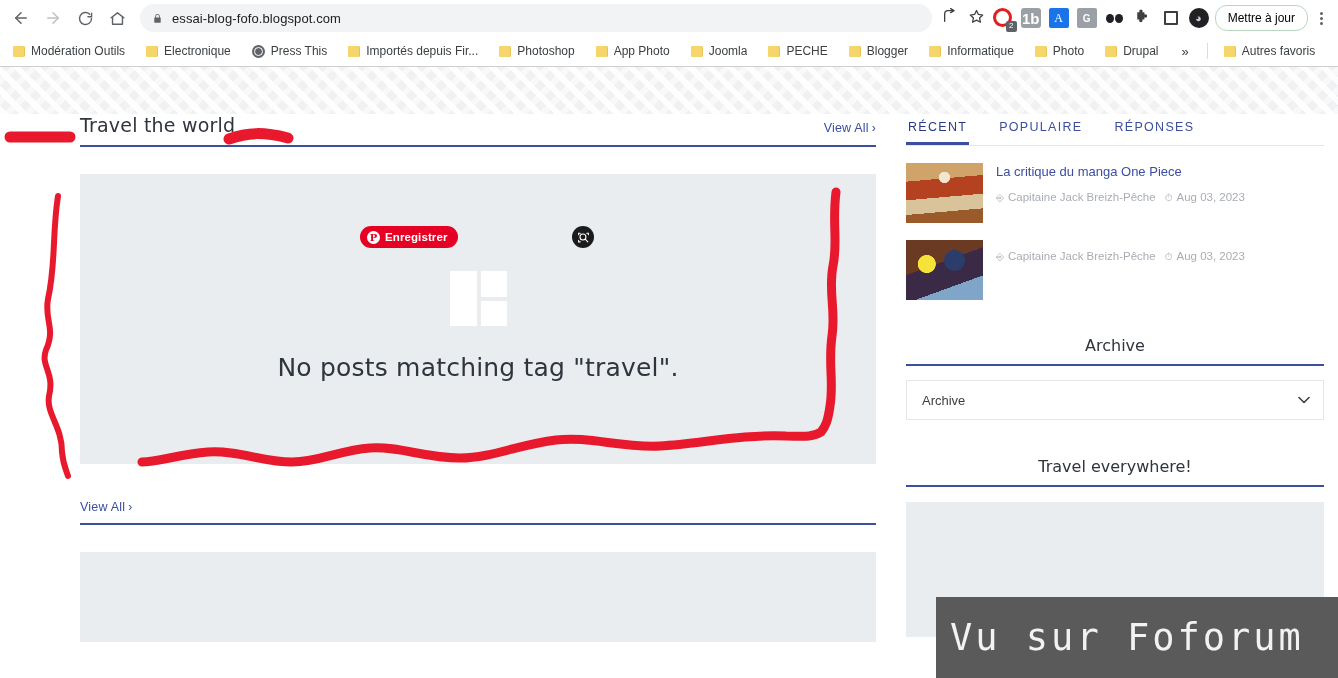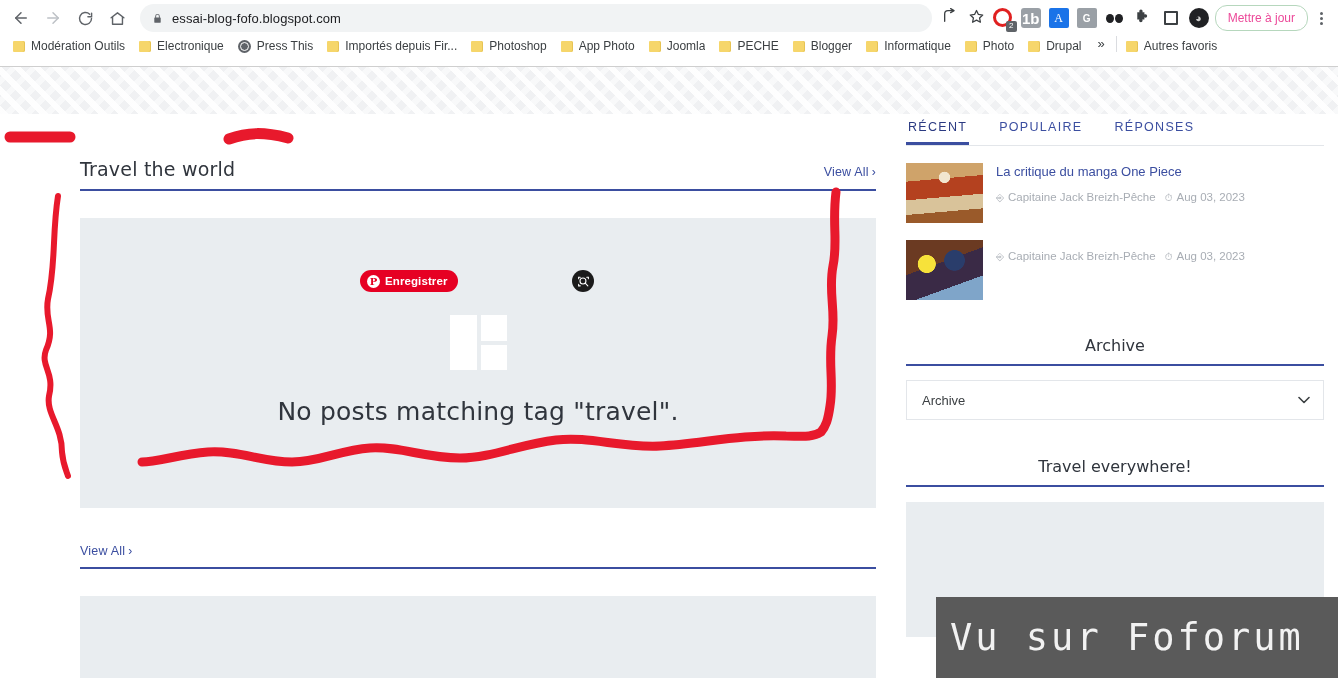--- a/index.html
+++ b/index.html
@@ -96,43 +96,43 @@
     width: 20px; height: 20px; border-radius: 50%;
     background: #202124;
     display: flex; align-items: center; justify-content: center;
     color: #cfcfcf; font-size: 11px;
   }
 
   .update-btn {
     height: 24px;
     border: 1px solid #b6d7bd;
     border-radius: 12px;
-    color: #ec4899;
+    color: #000000;
     font-size: 12px;
     display: flex; align-items: center;
     padding: 12px 12px;
     white-space: nowrap;
     flex: none;
     margin-left: 4px;
   }
   .kebab {
     width: 22px; height: 28px;
     display: flex; flex-direction: column;
     align-items: center; justify-content: center;
     gap: 2px; flex: none;
   }
   .kebab i { width: 3px; height: 3px; border-radius: 50%; background: #5f6368; display: block; }
 
   
   .bookmarks {
     height: 30px;
     display: flex;
-    align-items: flex-start;
+    align-items: center;
     padding: 0 6px;
-    gap: 0;
+    gap: 7px;
     background: #ffffff;
     overflow: hidden;
     white-space: nowrap;
   }
   .bm {
     display: flex; align-items: center; gap: 6px;
     padding: 3px 7px;
     border-radius: 4px;
     font-size: 12px;
     color: #3c4043;
@@ -194,21 +194,20 @@
     position: relative;
   }
 
   
   .sec-head {
     display: flex;
     align-items: baseline;
     justify-content: space-between;
     border-bottom: 2px solid #3b4ea0;
     padding-bottom: 9px;
-    margin-top: 44px;
   }
   .sec-title {
     font-family: "DejaVu Sans", sans-serif;
     font-size: 19px;
     font-weight: 400;
     color: #30353d;
     letter-spacing: .2px;
   }
   .view-all {
     font-size: 12.5px;

